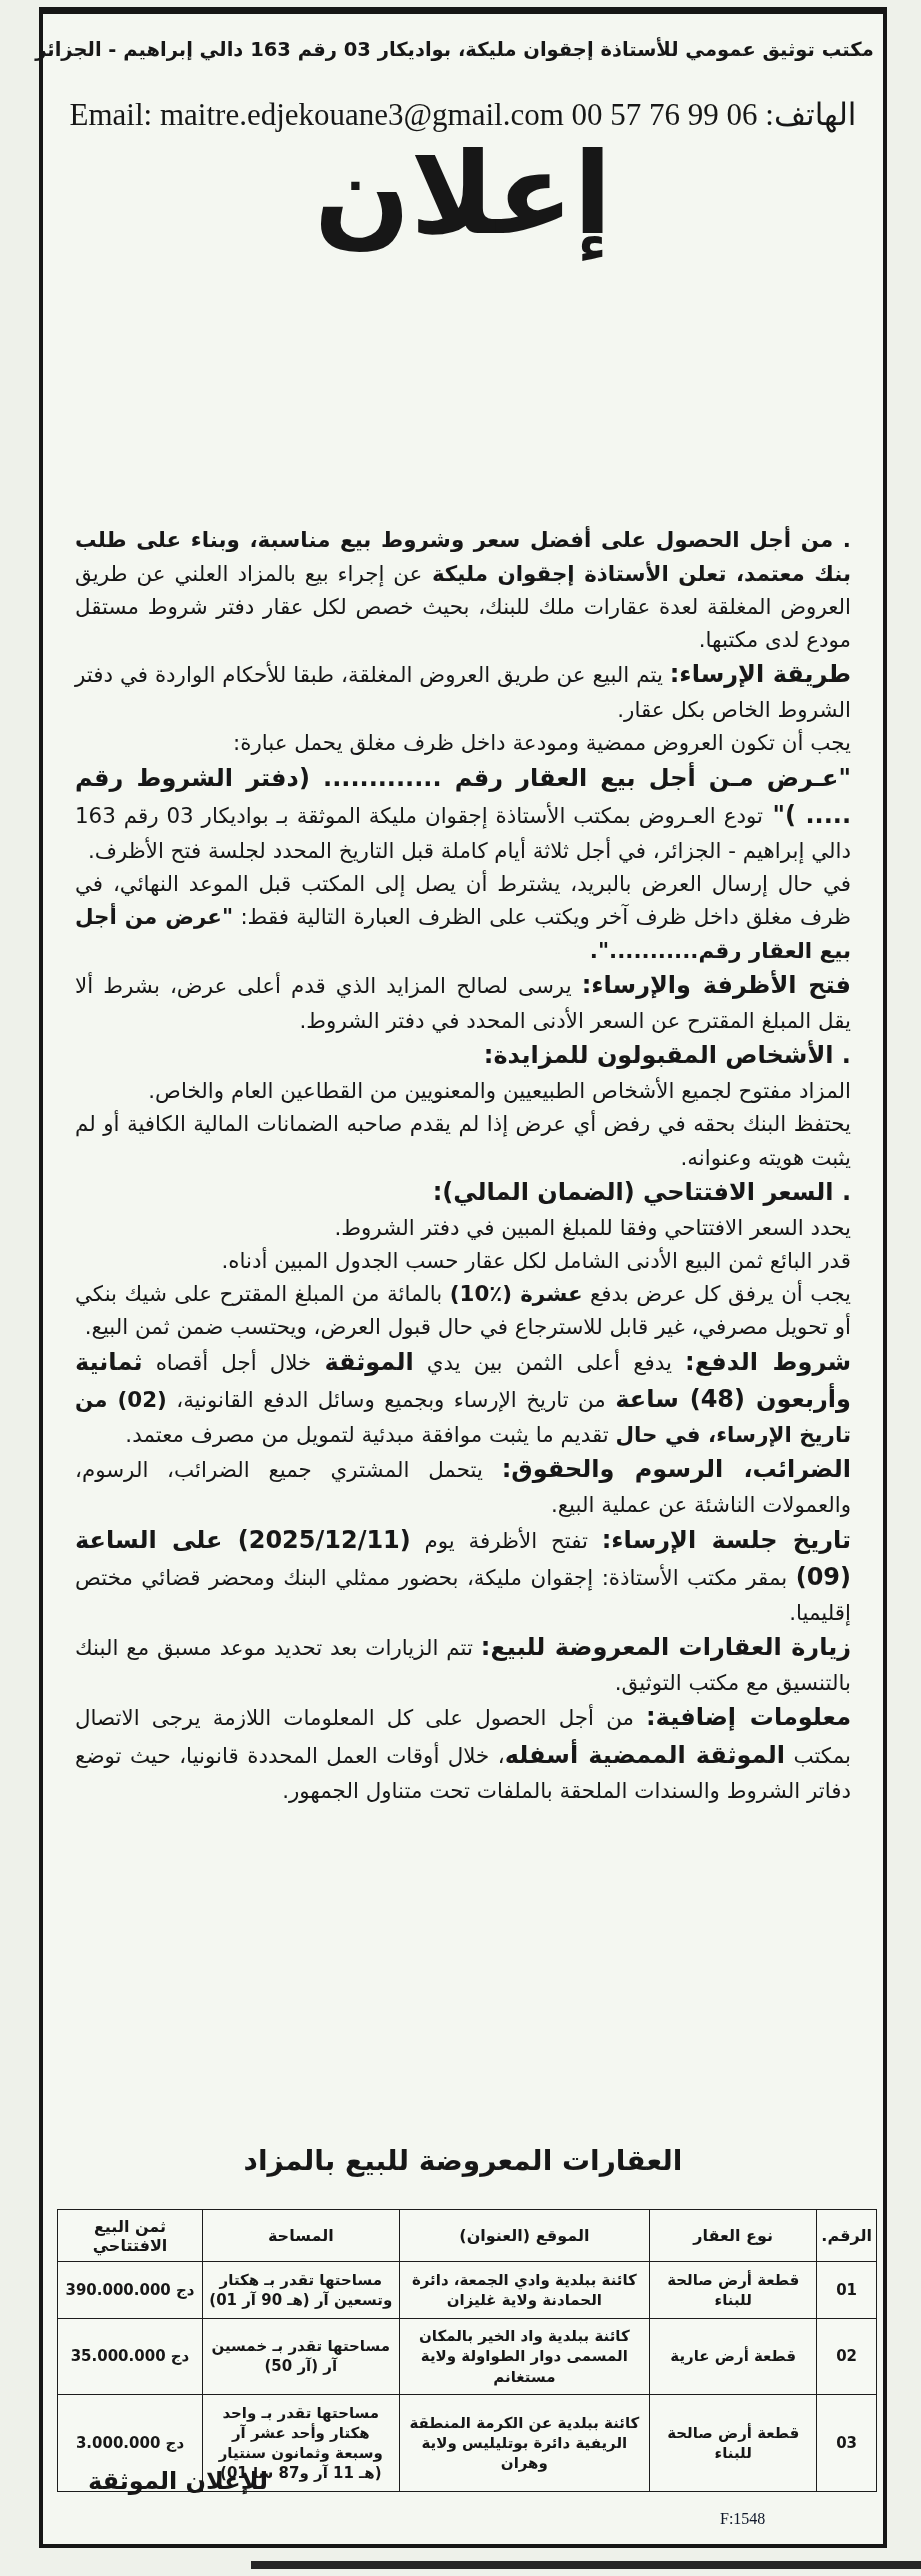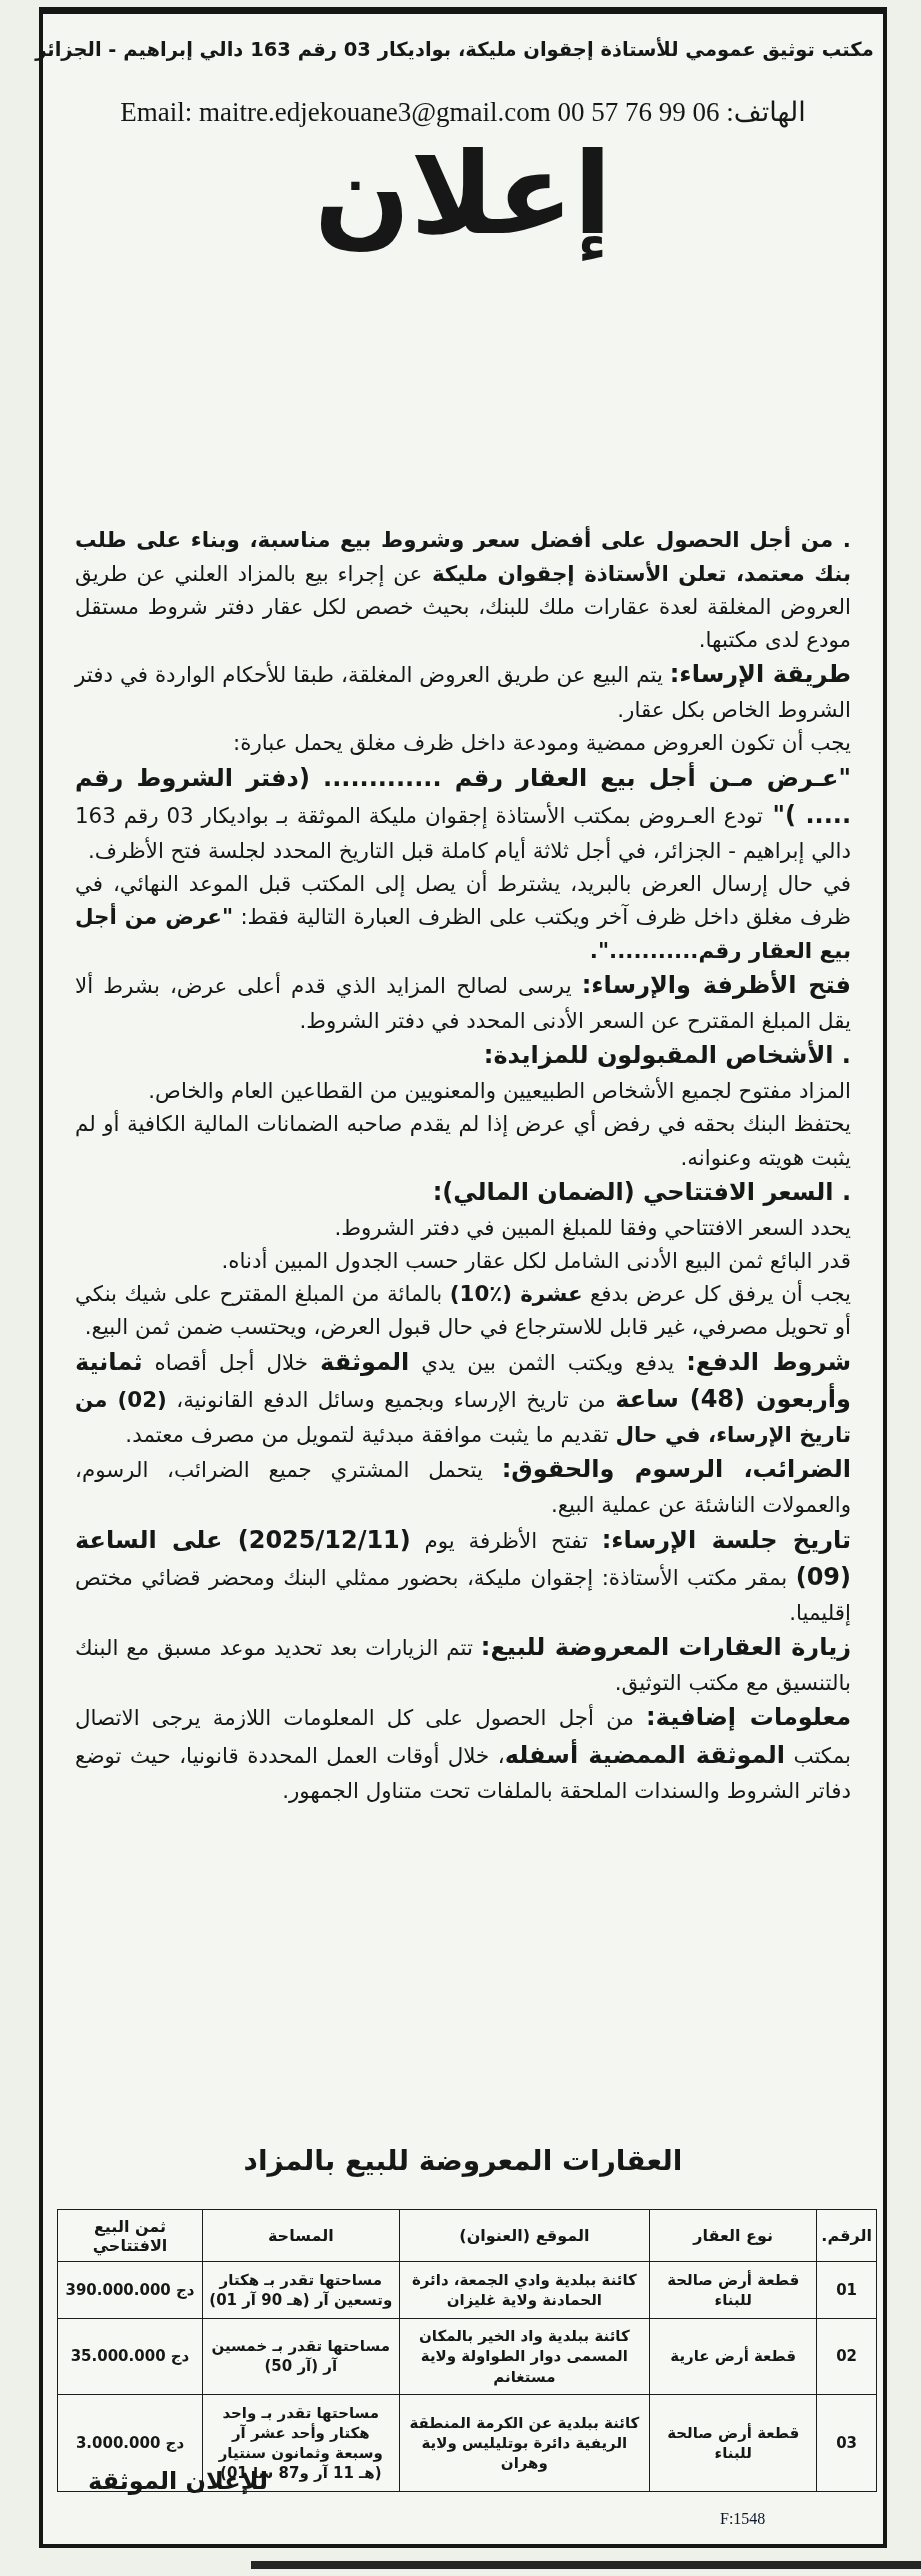--- a/index.html
+++ b/index.html
@@ -21,21 +21,21 @@
   .org-line{
     position:absolute;top:24px;left:9.3px;right:9.3px;
     direction:rtl;text-align:left;
     font-weight:bold;font-size:19.5px;white-space:nowrap;
     letter-spacing:0;
   }
   .contact-line{
     position:absolute;top:82px;left:0;right:0;
     direction:rtl;text-align:center;
     font-family:"Liberation Serif",serif;
-    font-size:27px;
+    font-size:31px;
   }
   .contact-line .ltr{direction:ltr;unicode-bidi:embed;}
   .big-title{
     position:absolute;top:110px;left:0;right:0;
     direction:rtl;text-align:center;
     font-size:113px;font-weight:bold;line-height:1.25;
     letter-spacing:-1.9px;
   }
   .subtitle{
     position:absolute;top:294px;left:0;right:0;
@@ -105,21 +105,21 @@
         <p><span class="big">"عـرض مـن أجل بيع العقار رقم ............. (دفتر الشروط رقم ..... )" </span><span>تودع العـروض بمكتب الأستاذة إجقوان مليكة الموثقة بـ بواديكار 03 رقم 163 دالي إبراهيم - الجزائر، في أجل ثلاثة أيام كاملة قبل التاريخ المحدد لجلسة فتح الأظرف.</span></p>
         <p><span>في حال إرسال العرض بالبريد، يشترط أن يصل إلى المكتب قبل الموعد النهائي، في ظرف مغلق داخل ظرف آخر ويكتب على الظرف العبارة التالية فقط: </span><span class="b">"عرض من أجل بيع العقار رقم...........".</span></p>
         <p><span class="big">فتح الأظرفة والإرساء:</span><span> يرسى لصالح المزايد الذي قدم أعلى عرض، بشرط ألا يقل المبلغ المقترح عن السعر الأدنى المحدد في دفتر الشروط.</span></p>
         <p><span class="big">. الأشخاص المقبولون للمزايدة:</span></p>
         <p><span>المزاد مفتوح لجميع الأشخاص الطبيعيين والمعنويين من القطاعين العام والخاص.</span></p>
         <p><span>يحتفظ البنك بحقه في رفض أي عرض إذا لم يقدم صاحبه الضمانات المالية الكافية أو لم يثبت هويته وعنوانه.</span></p>
         <p><span class="big">. السعر الافتتاحي (الضمان المالي):</span></p>
         <p><span>يحدد السعر الافتتاحي وفقا للمبلغ المبين في دفتر الشروط.</span></p>
         <p><span>قدر البائع ثمن البيع الأدنى الشامل لكل عقار حسب الجدول المبين أدناه.</span></p>
         <p><span>يجب أن يرفق كل عرض بدفع </span><span class="b">عشرة (٪10)</span><span> بالمائة من المبلغ المقترح على شيك بنكي أو تحويل مصرفي، غير قابل للاسترجاع في حال قبول العرض، ويحتسب ضمن ثمن البيع.</span></p>
-        <p><span class="big">شروط الدفع:</span><span> يدفع ويكتب الثمن بين يدي </span><span class="big">الموثقة</span><span> خلال أجل أقصاه </span><span class="big">ثمانية وأربعون (48) ساعة</span><span> من تاريخ الإرساء وبجميع وسائل الدفع القانونية، </span><span class="b">(02) من تاريخ الإرساء، في حال</span><span> تقديم ما يثبت موافقة مبدئية لتمويل من مصرف معتمد.</span></p>
+        <p><span class="big">شروط الدفع:</span><span> يدفع أعلى الثمن بين يدي </span><span class="big">الموثقة</span><span> خلال أجل أقصاه </span><span class="big">ثمانية وأربعون (48) ساعة</span><span> من تاريخ الإرساء وبجميع وسائل الدفع القانونية، </span><span class="b">(02) من تاريخ الإرساء، في حال</span><span> تقديم ما يثبت موافقة مبدئية لتمويل من مصرف معتمد.</span></p>
         <p><span class="big">الضرائب، الرسوم والحقوق:</span><span> يتحمل المشتري جميع الضرائب، الرسوم، والعمولات الناشئة عن عملية البيع.</span></p>
         <p><span class="big">تاريخ جلسة الإرساء:</span><span> تفتح الأظرفة يوم </span><span class="big">(2025/12/11) على الساعة (09)</span><span> بمقر مكتب الأستاذة: إجقوان مليكة، بحضور ممثلي البنك ومحضر قضائي مختص إقليميا.</span></p>
         <p><span class="big">زيارة العقارات المعروضة للبيع:</span><span> تتم الزيارات بعد تحديد موعد مسبق مع البنك بالتنسيق مع مكتب التوثيق.</span></p>
         <p><span class="big">معلومات إضافية:</span><span> من أجل الحصول على كل المعلومات اللازمة يرجى الاتصال بمكتب </span><span class="big">الموثقة الممضية أسفله</span><span>، خلال أوقات العمل المحددة قانونيا، حيث توضع دفاتر الشروط والسندات الملحقة بالملفات تحت متناول الجمهور.</span></p>
       </div>
 
     <div class="tbl-title">العقارات المعروضة للبيع بالمزاد</div>
 
     <table class="props">
       <colgroup>

